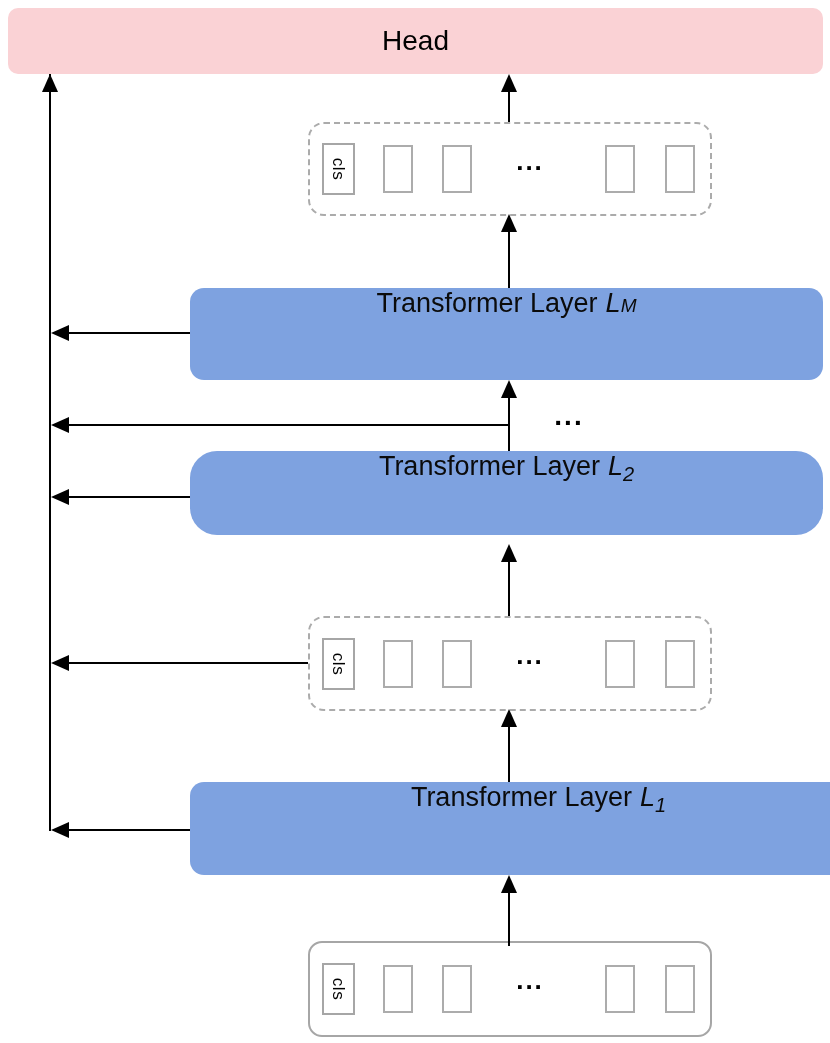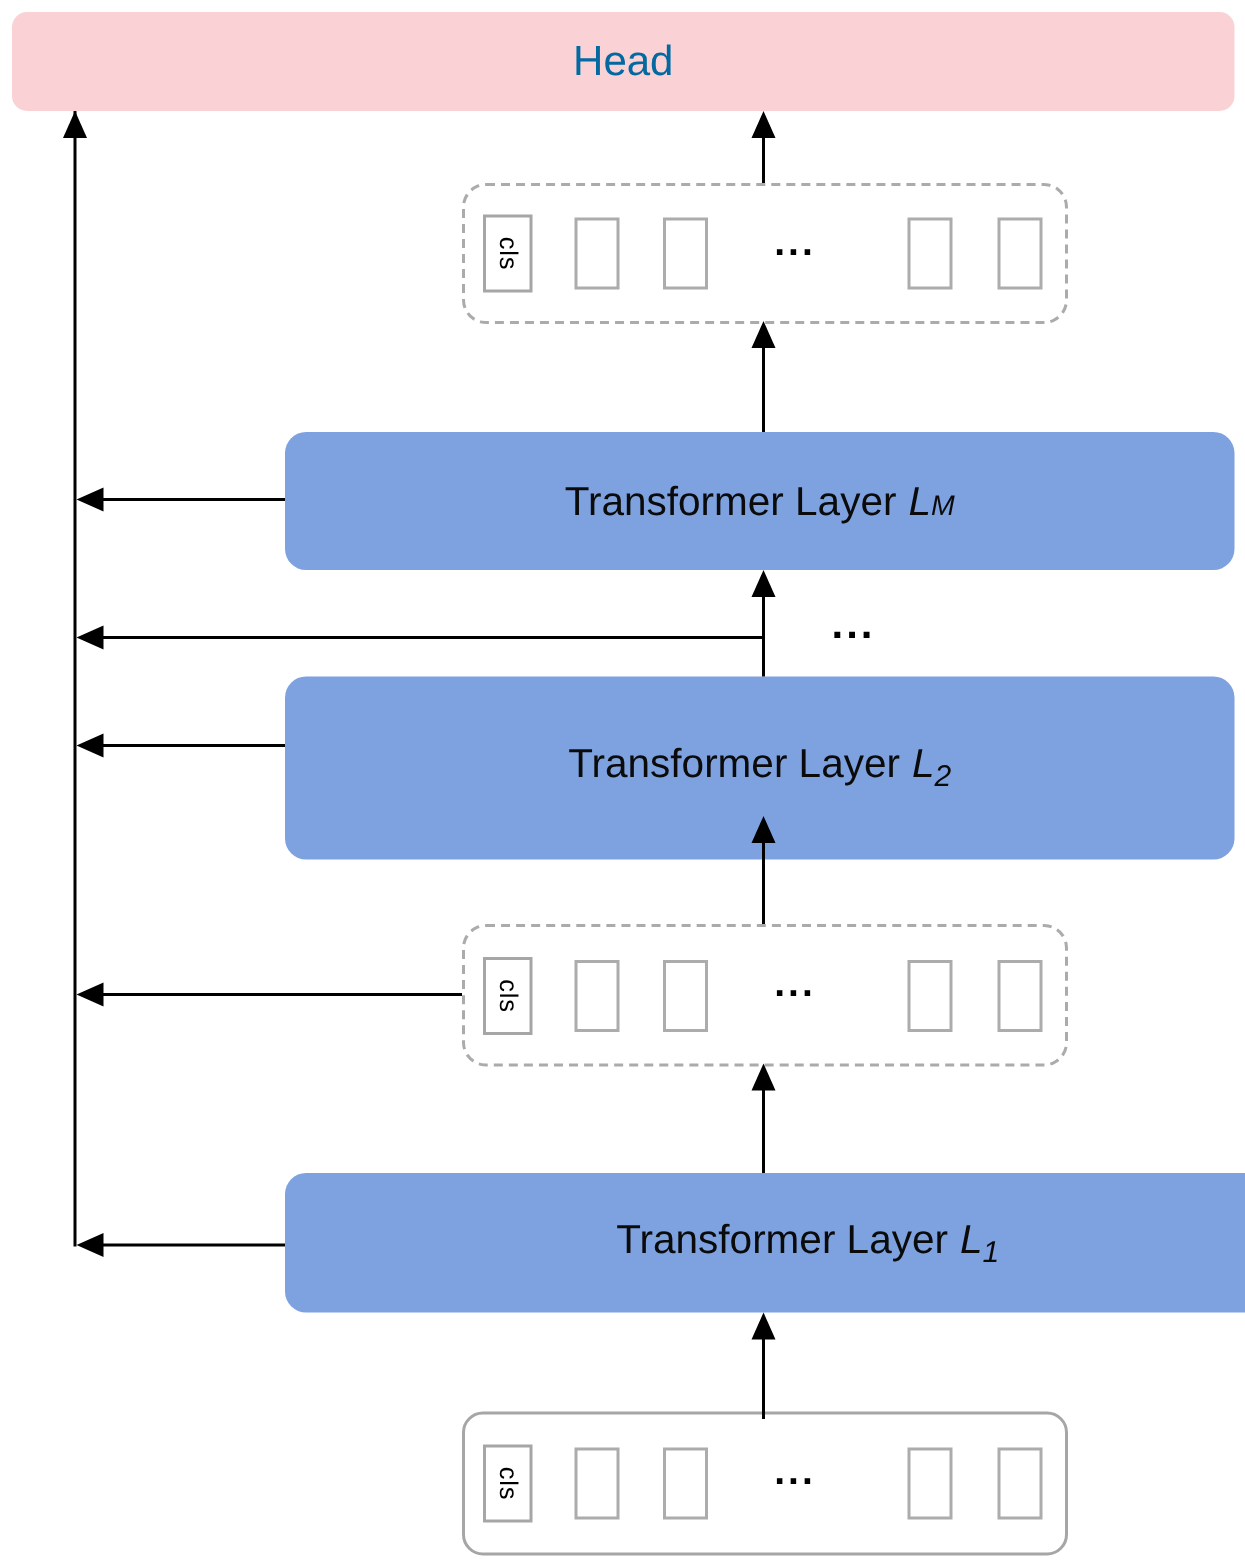--- a/index.html
+++ b/index.html
@@ -5,27 +5,27 @@
   html,body{margin:0;padding:0;background:#fff;}
   .canvas{
     position:relative;width:830px;height:1043px;background:#ffffff;
     font-family:"Liberation Sans",sans-serif;color:#000;overflow:hidden;
   }
   
   .head{
     position:absolute;left:8px;top:8px;width:815px;height:66px;
     background:#fad2d5;border-radius:10px;
     display:flex;align-items:center;justify-content:center;
-    font-size:28px;color:#0369a1;
+    font-size:28px;color:#000000;
   }
   
   .layer{
     position:absolute;left:190px;width:633px;height:93px;
     background:#7ea2e0;border-radius:14px;
-    display:flex;align-items:center;justify-content:center;
+    display:flex;justify-content:center;
     font-size:27px;color:#0b0b0b;
   }
   .lvar{font-style:italic;margin-left:8px;}
   .lsub{font-style:italic;}
   .lsub.cap{font-size:19px;vertical-align:baseline;}
   .lsub.low{font-size:20px;vertical-align:-6px;}
   
   .trow{
     position:absolute;left:308px;width:404px;background:#fff;
     border-radius:16px;box-sizing:border-box;
@@ -82,21 +82,21 @@
   </div>
 
   <div class="layer" style="top:288px;height:92px;">
     <span>
       <span>Transformer Layer</span><span class="lvar">L</span><span class="lsub cap">M</span>
     </span>
   </div>
 
   <div class="middots">...</div>
 
-  <div class="layer" style="top:451px;height:122px;">
+  <div class="layer" style="top:451px;height:84px;border-radius:27px;">
     <span>
       <span>Transformer Layer</span><span class="lvar">L</span><span class="lsub low">2</span>
     </span>
   </div>
 
   <div class="trow dashed" style="top:616px;height:95px;">
     <div class="cls">
       <span class="clstxt">cls</span>
     </div>
     <div class="sq s1"></div>

